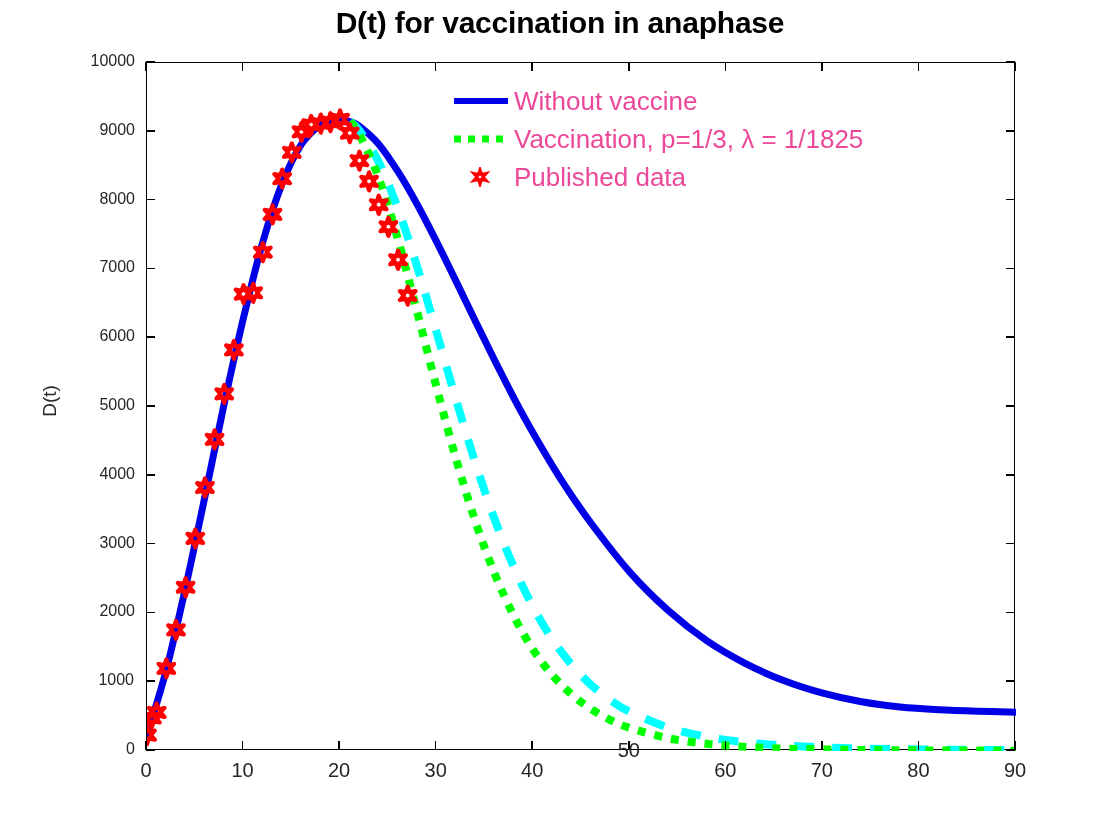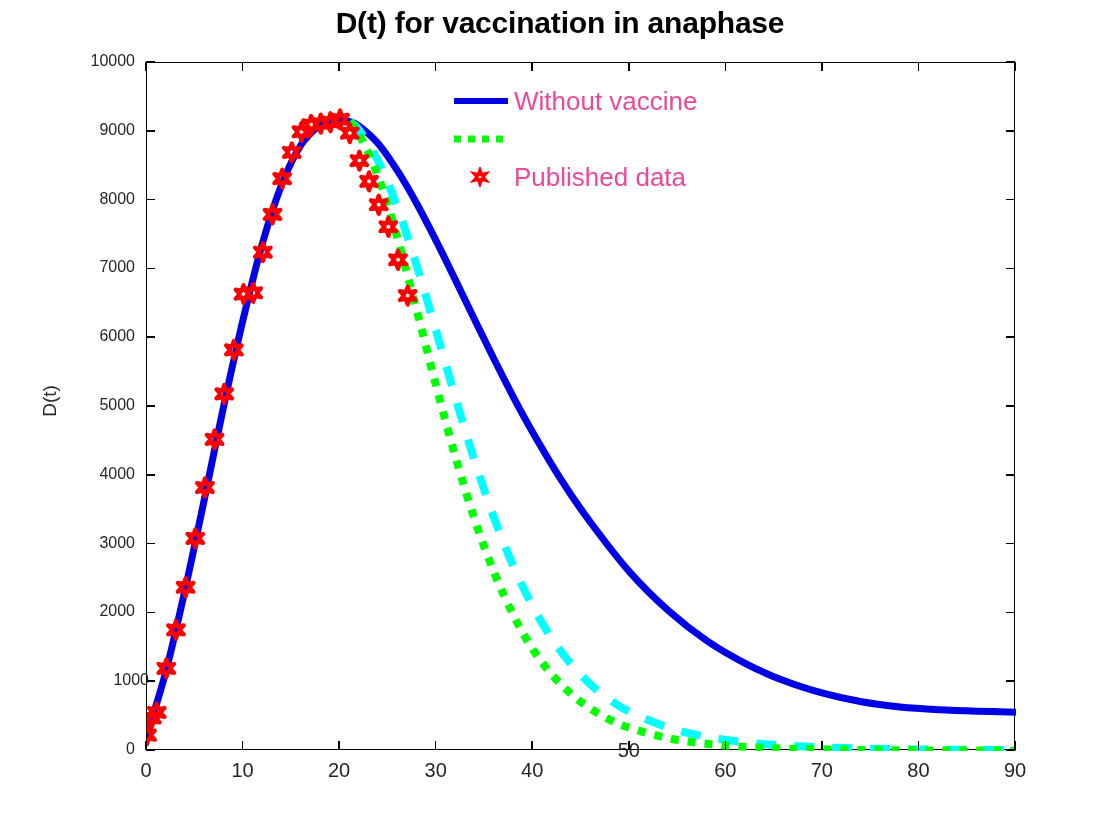--- a/index.html
+++ b/index.html
@@ -195,21 +195,21 @@
       <div class="tickmark" style="left: 724.533px; top: 62px; width: 1.6px; height: 9px;"></div>
       <div class="tickmark" style="left: 821.089px; top: 741px; width: 1.6px; height: 9px;"></div>
       <div class="tickmark" style="left: 821.089px; top: 62px; width: 1.6px; height: 9px;"></div>
       <div class="tickmark" style="left: 917.644px; top: 741px; width: 1.6px; height: 9px;"></div>
       <div class="tickmark" style="left: 917.644px; top: 62px; width: 1.6px; height: 9px;"></div>
       <div class="tickmark" style="left: 1014.2px; top: 741px; width: 1.6px; height: 9px;"></div>
       <div class="tickmark" style="left: 1014.2px; top: 62px; width: 1.6px; height: 9px;"></div>
     </div>
   <div id="ytick-layer">
       <div class="ytick-label" style="left: 25px; top: 739px;">0</div>
-      <div class="ytick-label" style="left: 39px; top: 670.2px;">1000</div>
+      <div class="ytick-label" style="left: 24px; top: 670.2px;">1000</div>
       <div class="ytick-label" style="left: 25px; top: 601.4px;">2000</div>
       <div class="ytick-label" style="left: 25px; top: 532.6px;">3000</div>
       <div class="ytick-label" style="left: 25px; top: 463.8px;">4000</div>
       <div class="ytick-label" style="left: 25px; top: 395px;">5000</div>
       <div class="ytick-label" style="left: 25px; top: 326.2px;">6000</div>
       <div class="ytick-label" style="left: 25px; top: 257.4px;">7000</div>
       <div class="ytick-label" style="left: 25px; top: 188.6px;">8000</div>
       <div class="ytick-label" style="left: 25px; top: 119.8px;">9000</div>
       <div class="ytick-label" style="left: 25px; top: 51px;">10000</div>
     </div>
@@ -236,20 +236,21 @@
           </svg>
       </span>
       <span class="legend-text">Without vaccine</span>
     </div>
     <div class="legend-row">
       <span class="legend-key">
         <svg width="62" height="20">
             <line x1="2" y1="10" x2="56" y2="10" stroke="#00FF00" stroke-width="7" stroke-dasharray="7 7"></line>
           </svg>
       </span>
+      <span class="legend-text">Vaccination, p=1/3, λ = 1/1825</span>
     </div>
     <div class="legend-row">
       <span class="legend-key">
         <svg width="62" height="20" viewBox="0 0 62 20">
             <g transform="translate(28,10)">
               <path class="hexpath" d="M 0.00 -7.00 L 1.47 -2.55 L 6.06 -3.50 L 2.94 0.00 L 6.06 3.50 L 1.47 2.55 L 0.00 7.00 L -1.47 2.55 L -6.06 3.50 L -2.94 0.00 L -6.06 -3.50 L -1.47 -2.55 Z" fill="none" stroke="#FF0000" stroke-width="3.2"></path>
             </g>
           </svg>
       </span>
       <span class="legend-text">Published data</span>

